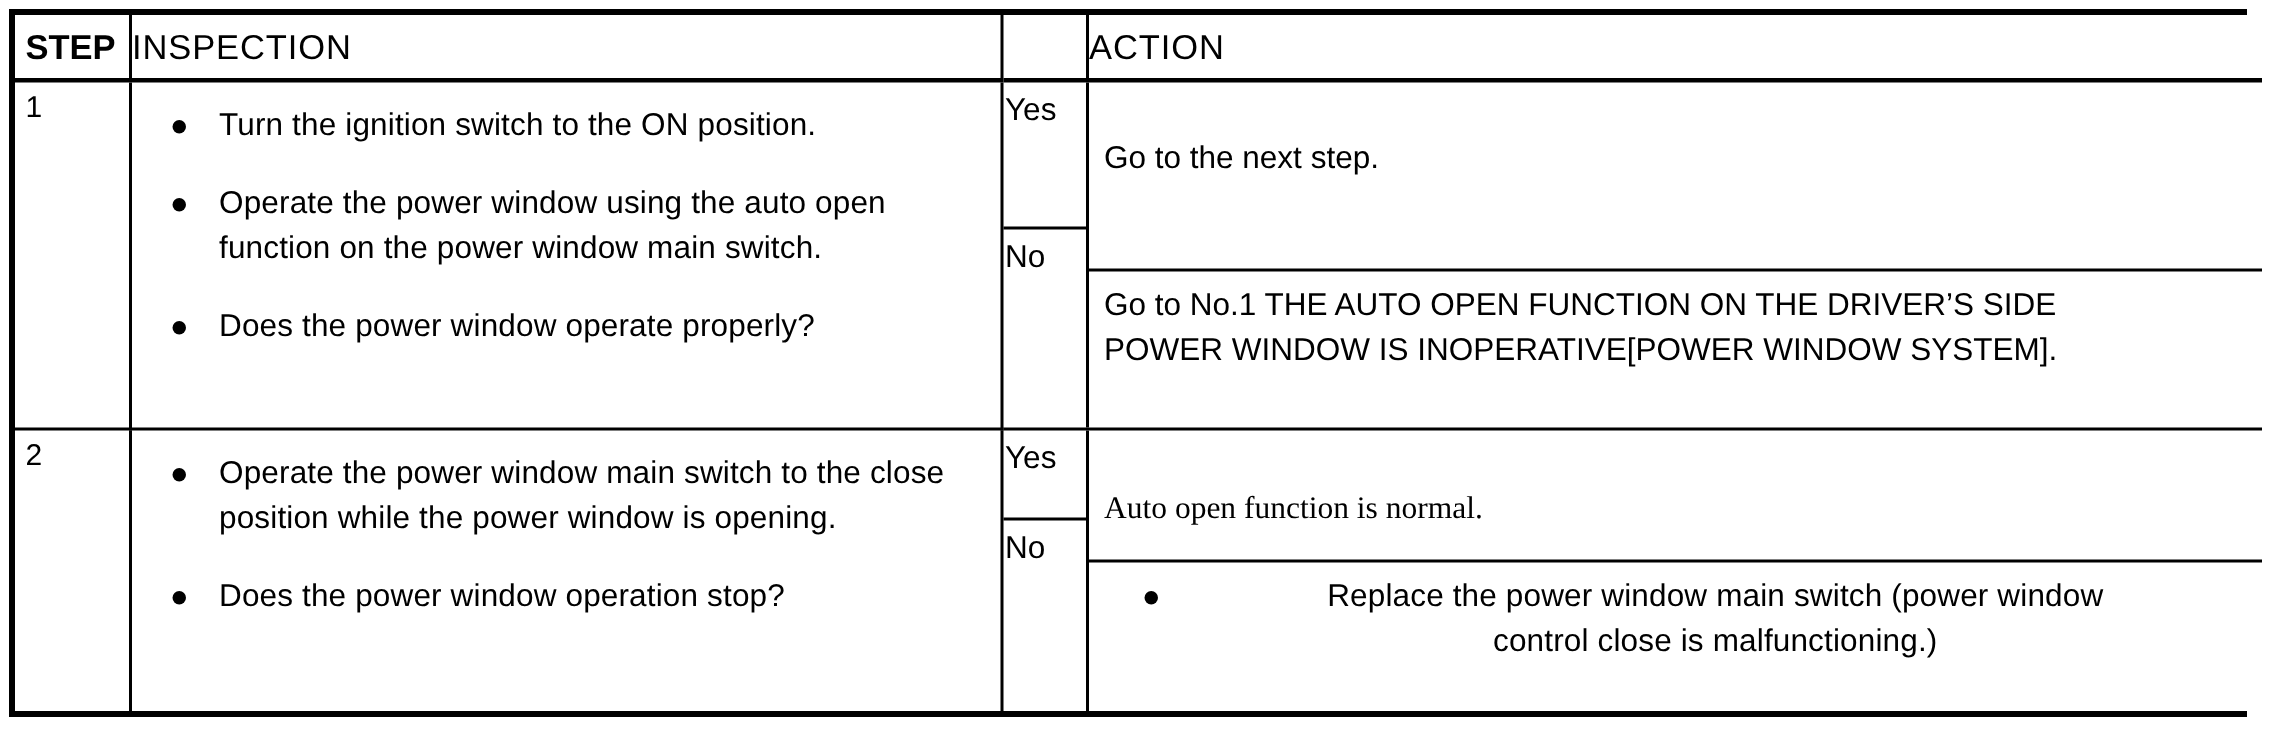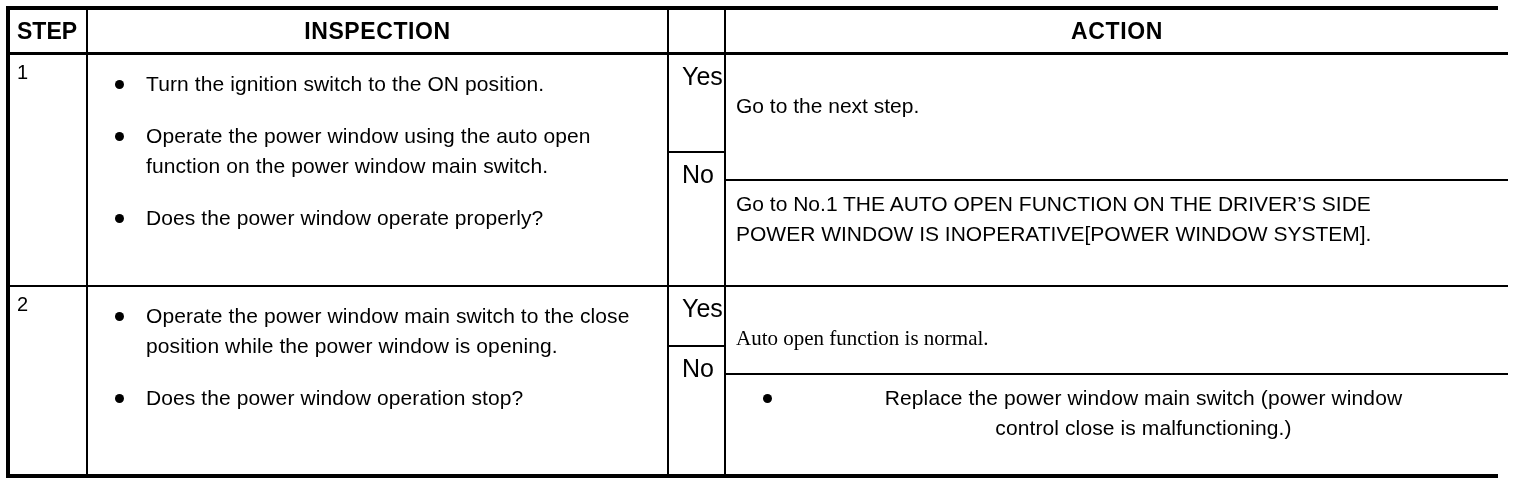--- a/index.html
+++ b/index.html
@@ -25,21 +25,21 @@
 
   
   .vline-r{border-right:2px solid #000;}
   .hline-b{border-bottom:2px solid #000;}
   .hline-b-thick{border-bottom:3px solid #000;}
 
   
   .hdr{height:42px;}
   .hdr .cell{vertical-align:middle;}
   .hdr-title{
-    font-size:23px;font-weight:bold;text-align:center;letter-spacing:.6px;
+    font-size:23px;font-weight:normal;text-align:left;letter-spacing:.6px;
     line-height:42px;
   }
   .hdr-step{font-size:23px;font-weight:bold;text-align:left;padding-left:7px;line-height:42px;}
 
   
   .stepnum{font-size:20px;padding:6px 0 0 7px;line-height:1.1;}
 
   
   .insp-pad{padding:14px 10px 10px 0;}
 
@@ -50,21 +50,21 @@
     font-size:21px;line-height:30px;letter-spacing:.1px;
   }
   ul.bl li:last-child{margin-bottom:0;}
   ul.bl li .bullet{
     position:absolute;left:27px;top:11px;width:9px;height:9px;
     background:#000;border-radius:50%;
   }
 
   
   .yn-stack{display:flex;flex-direction:column;height:100%;}
-  .yn-cell{font-size:25px;padding:7px 0 0 13px;box-sizing:border-box;line-height:1.15;}
+  .yn-cell{font-size:21px;padding:7px 0 0 1px;box-sizing:border-box;line-height:1.15;}
 
   
   .act-stack{display:flex;flex-direction:column;height:100%;margin-top:28px;}
   .act-cell{font-size:21px;padding:8px 12px 8px 10px;box-sizing:border-box;
             line-height:30px;}
   .act-cell .line{display:block;white-space:nowrap;}
 
   .act-cell ul.bl li{padding-left:55px;margin-bottom:0;}
   .act-cell ul.bl li .bullet{left:27px;top:11px;}
 

